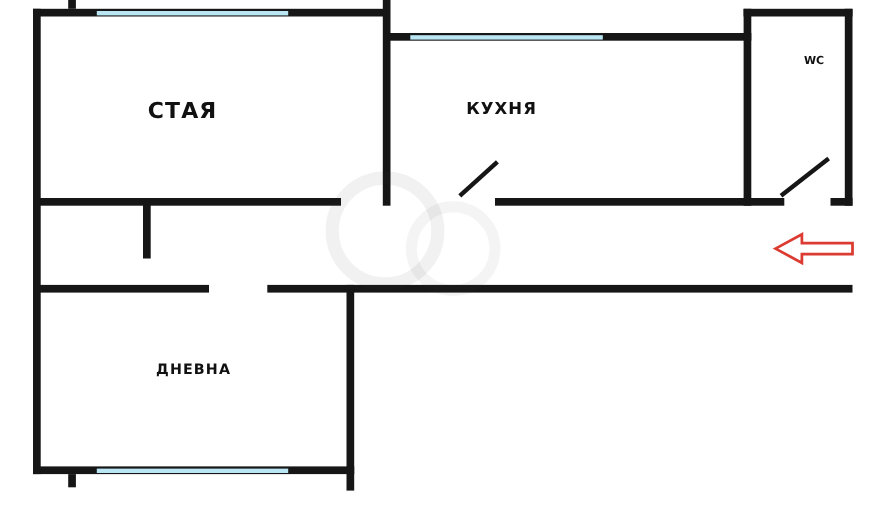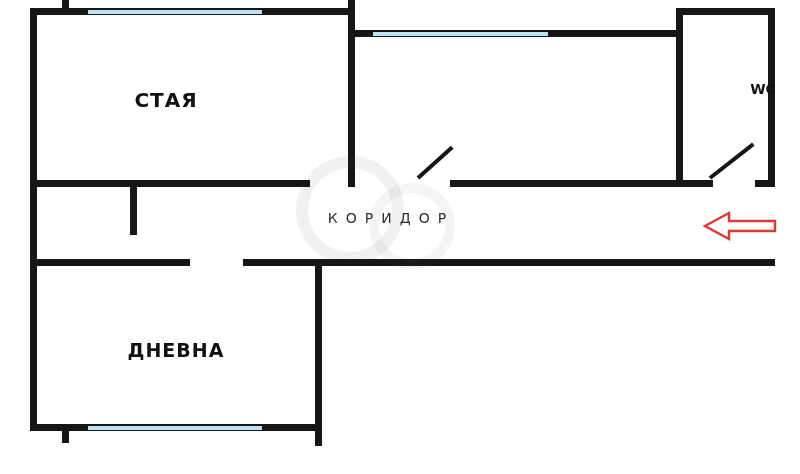--- a/index.html
+++ b/index.html
@@ -31,25 +31,25 @@
   }
   .room-label {
     position: absolute;
     color: #111111;
     font-weight: bold;
     text-align: center;
     white-space: nowrap;
   }
   .lbl-staya   { left: 96px;  top: 88px;  width: 140px; font-size: 20px; letter-spacing: 1px; }
   .lbl-kuhnya  { left: 386px; top: 90px;  width: 140px; font-size: 15px; letter-spacing: 1px; }
-  .lbl-wc      { left: 733px; top: 50px;  width: 60px;  font-size: 14px; margin-top: 31px; }
+  .lbl-wc      { left: 710px; top: 50px;  width: 60px;  font-size: 10px; }
   .lbl-banya   { left: 36px;  top: 213px; width: 90px;  font-size: 15px; }
   .lbl-koridor { left: 266px; top: 210px; width: 250px; font-size: 14px; font-weight: 500;
                  color: #2e2e2e; letter-spacing: 8px; }
-  .lbl-dnevna  { left: 96px;  top: 339px; width: 160px; font-size: 19px; letter-spacing: 1px; }
+  .lbl-dnevna  { left: 96px;  top: 329px; width: 160px; font-size: 13px; letter-spacing: 1px; }
   .abs { position: absolute; }
 </style>
 </head>
 <body>
 
 <div class="plan">
 
   <div class="wall" style="left:30px; top:8px; width:322px; height:7px;"></div>
   <div class="window" style="left:88px; top:10px; width:174px; height:4px;"></div>
   <div class="wall" style="left:30px; top:8px; width:7px; height:423px;"></div>
@@ -83,17 +83,17 @@
   <svg class="abs" width="200" height="160" viewBox="0 0 200 160" style="left:280px; top:130px;">
     <circle cx="70" cy="80" r="48" fill="none" stroke="rgba(60,60,60,0.07)" stroke-width="12"></circle>
     <circle cx="132" cy="96" r="38" fill="none" stroke="rgba(60,60,60,0.06)" stroke-width="10"></circle>
   </svg>
 
   <svg class="abs" width="76" height="32" viewBox="0 0 76 32" style="left:702px; top:210px;">
     <polygon points="3,16 27,3 27,11 73,11 73,21 27,21 27,29" fill="#ffffff" stroke="#db3b30" stroke-width="2.5" stroke-linejoin="miter"></polygon>
   </svg>
 
   <div class="room-label lbl-staya">СТАЯ</div>
+  <div class="room-label lbl-kuhnya">КУХНЯ</div>
   <div class="room-label lbl-wc">WC</div>
-  <div class="room-label lbl-koridor">КОРИДОР</div>
   <div class="room-label lbl-dnevna">ДНЕВНА</div>
 
 </div>
 
 </body></html>

